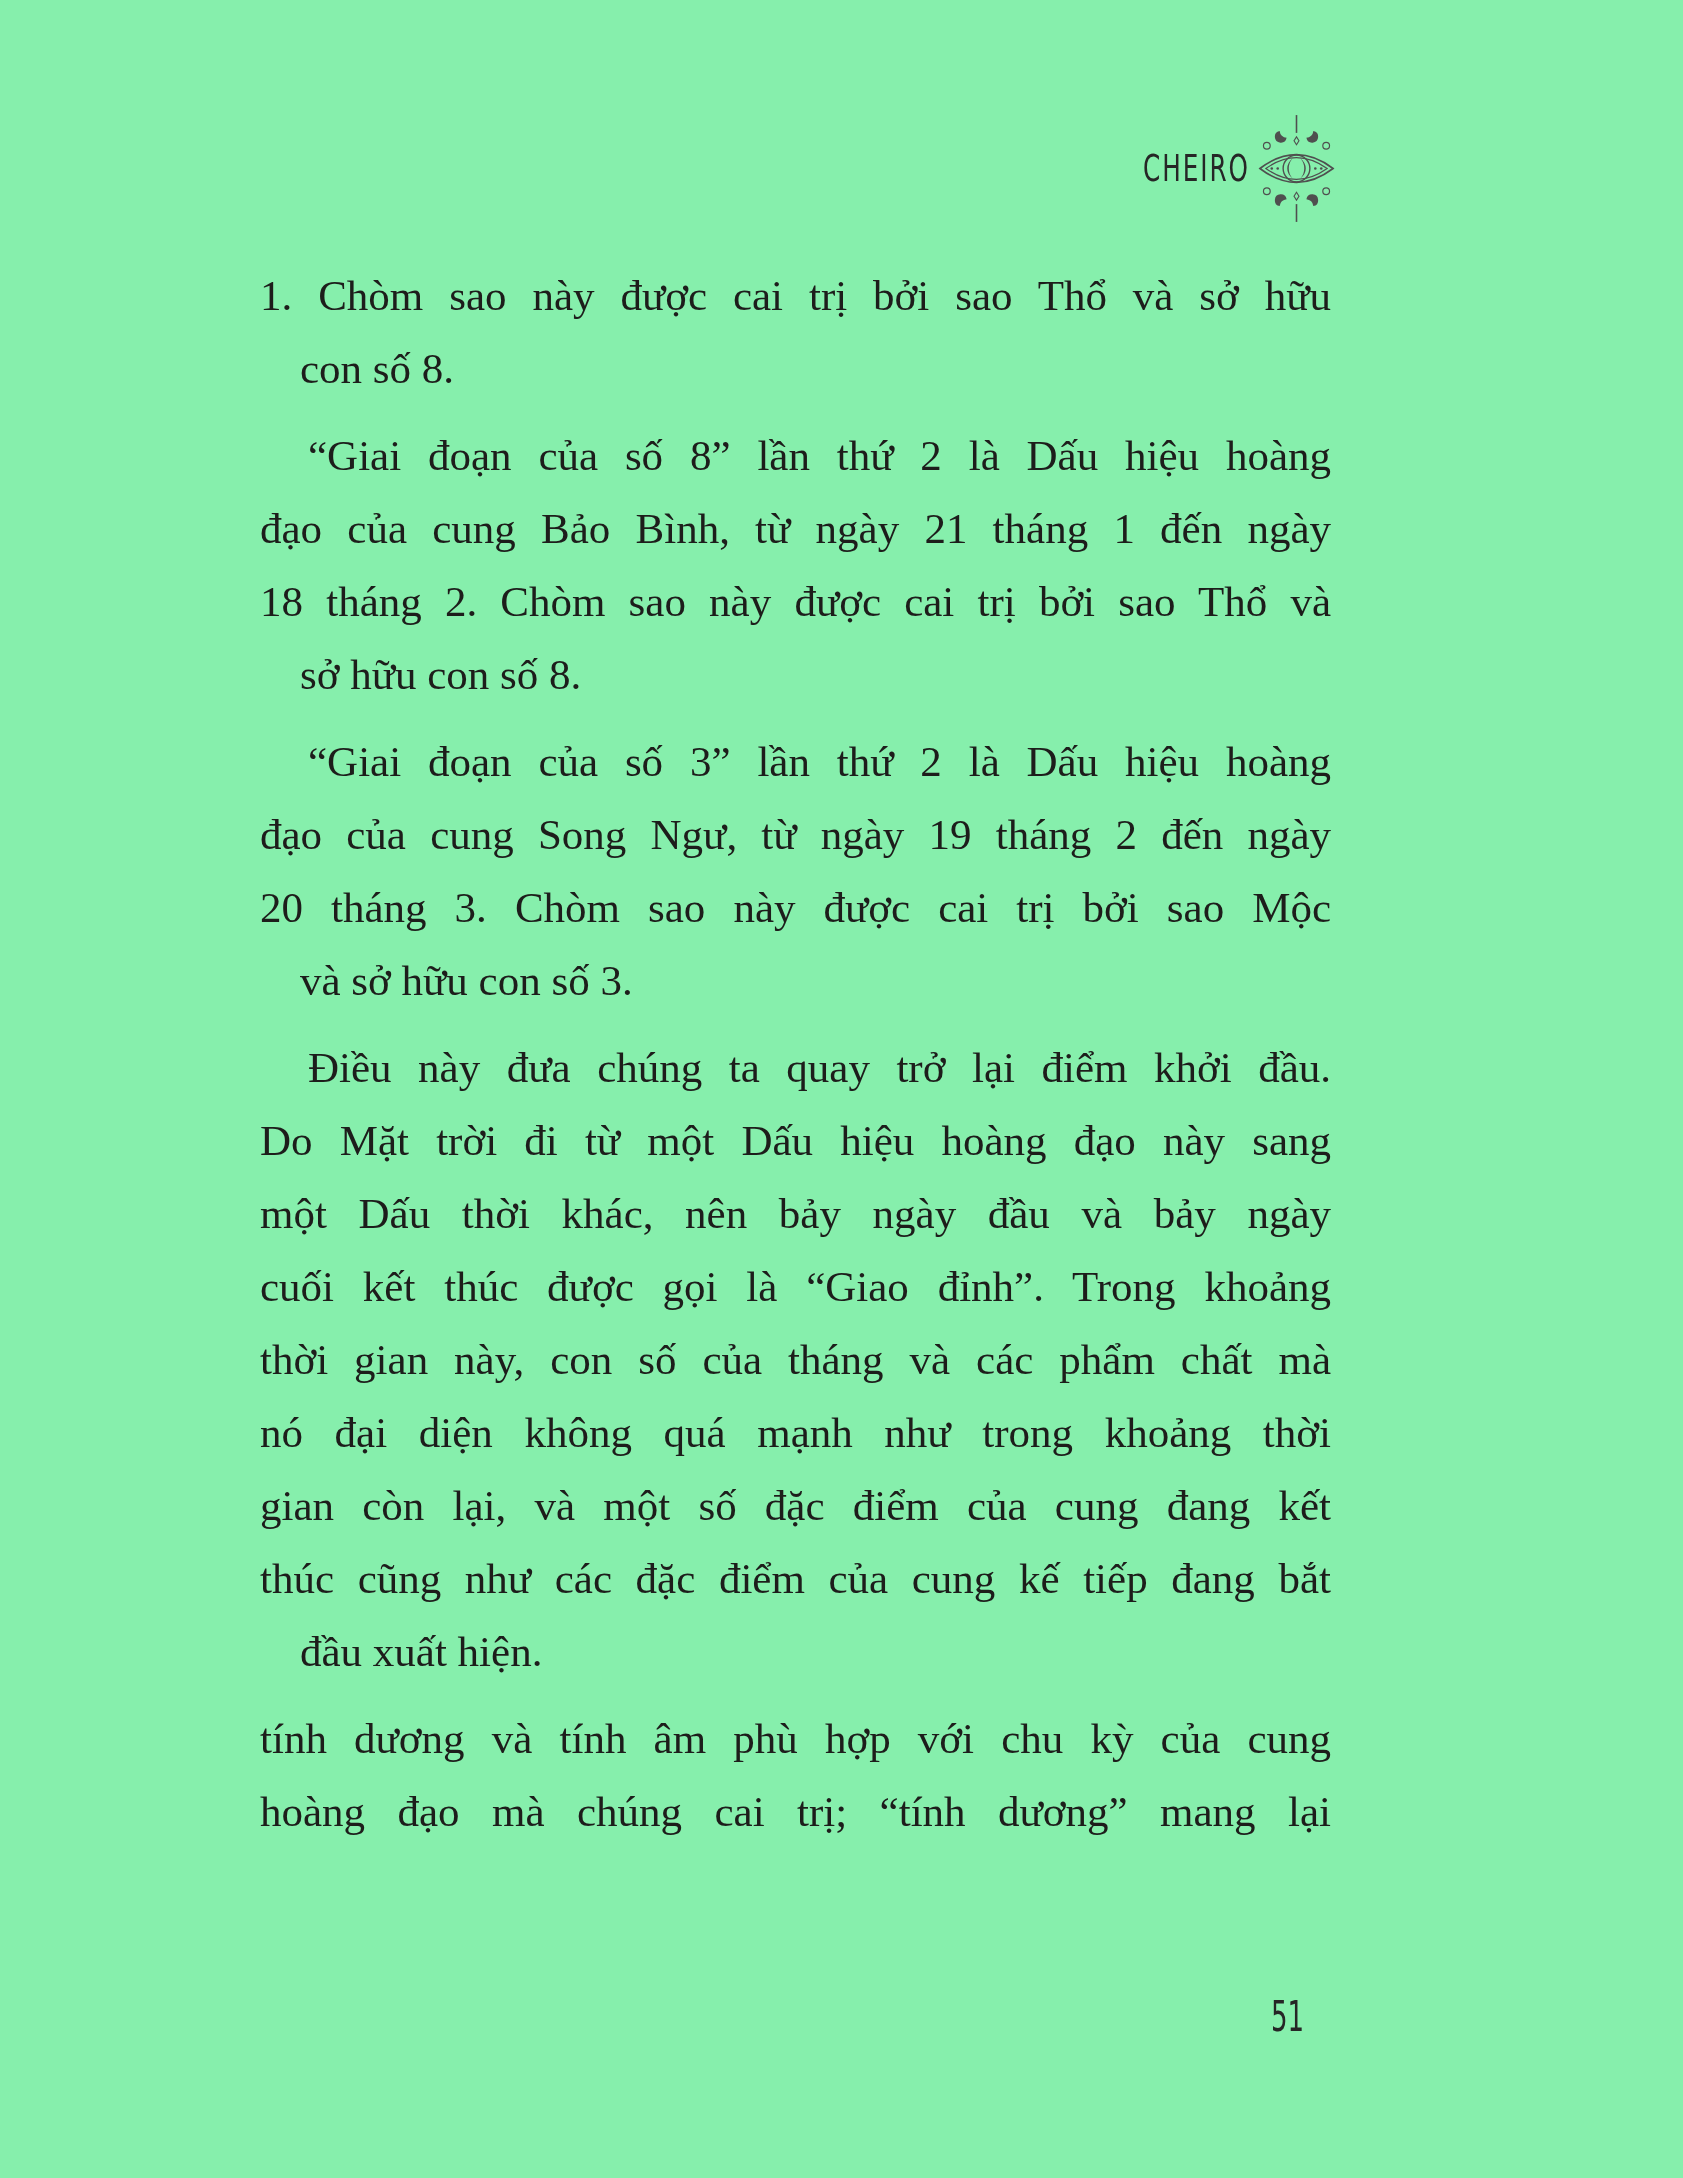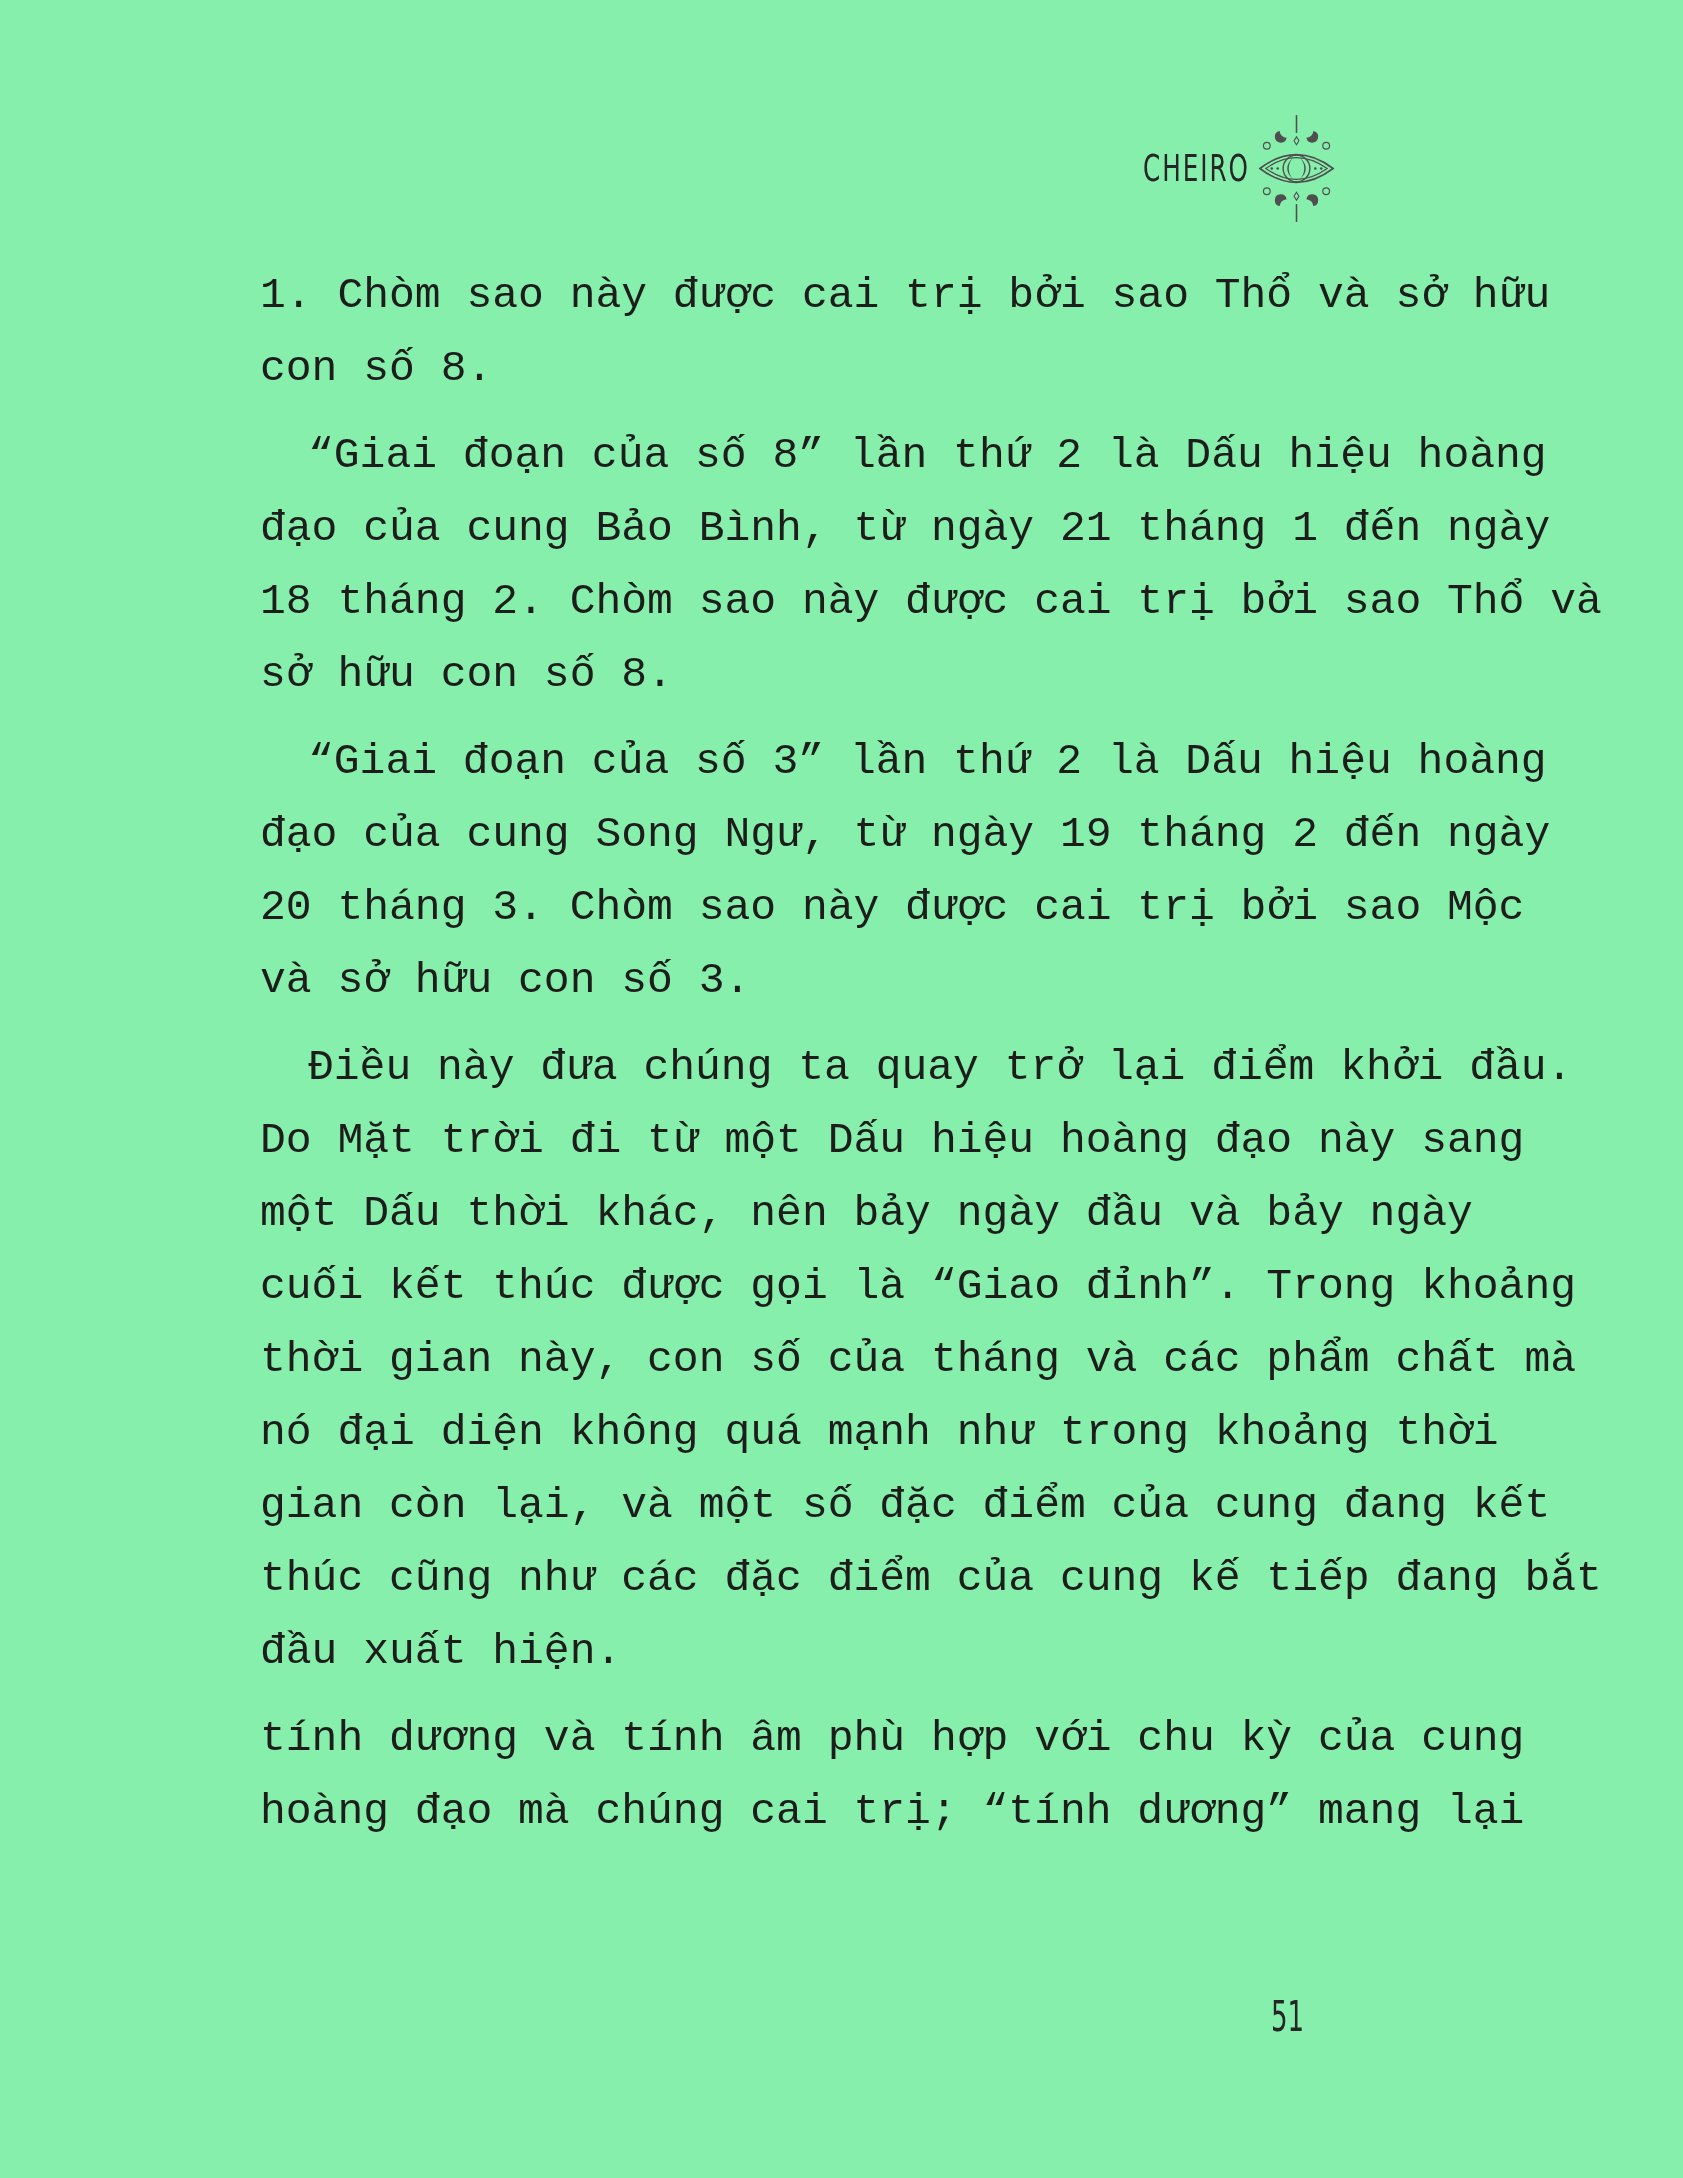--- a/index.html
+++ b/index.html
@@ -23,24 +23,23 @@
   .eye-icon { position:absolute; top:113px; left:1251px; }
   
   .content {
     position:absolute; top:259px; left:260px; width:1071px;
     font-size:43px; line-height:73px;
   }
   .para { margin:0 0 14px 0; }
   .line {
     text-align:justify; text-align-last:justify;
     white-space:nowrap;
-    font-family:Liberation Mono, monospace;
   }
   .line.first { padding-left:48px; }
-  .line.end { text-align-last:left; }
+  .line.end { text-align-last:left;margin-left:40px; }
   
   .page-num {
     position:absolute; top:1996px; left:1271px;
     font-family:"DejaVu Sans","Liberation Sans",sans-serif;
     font-size:42px; line-height:42px; color:#262626;
     transform:scaleX(0.62); transform-origin:left top;
   }
 </style>
 </head>
 <body>

